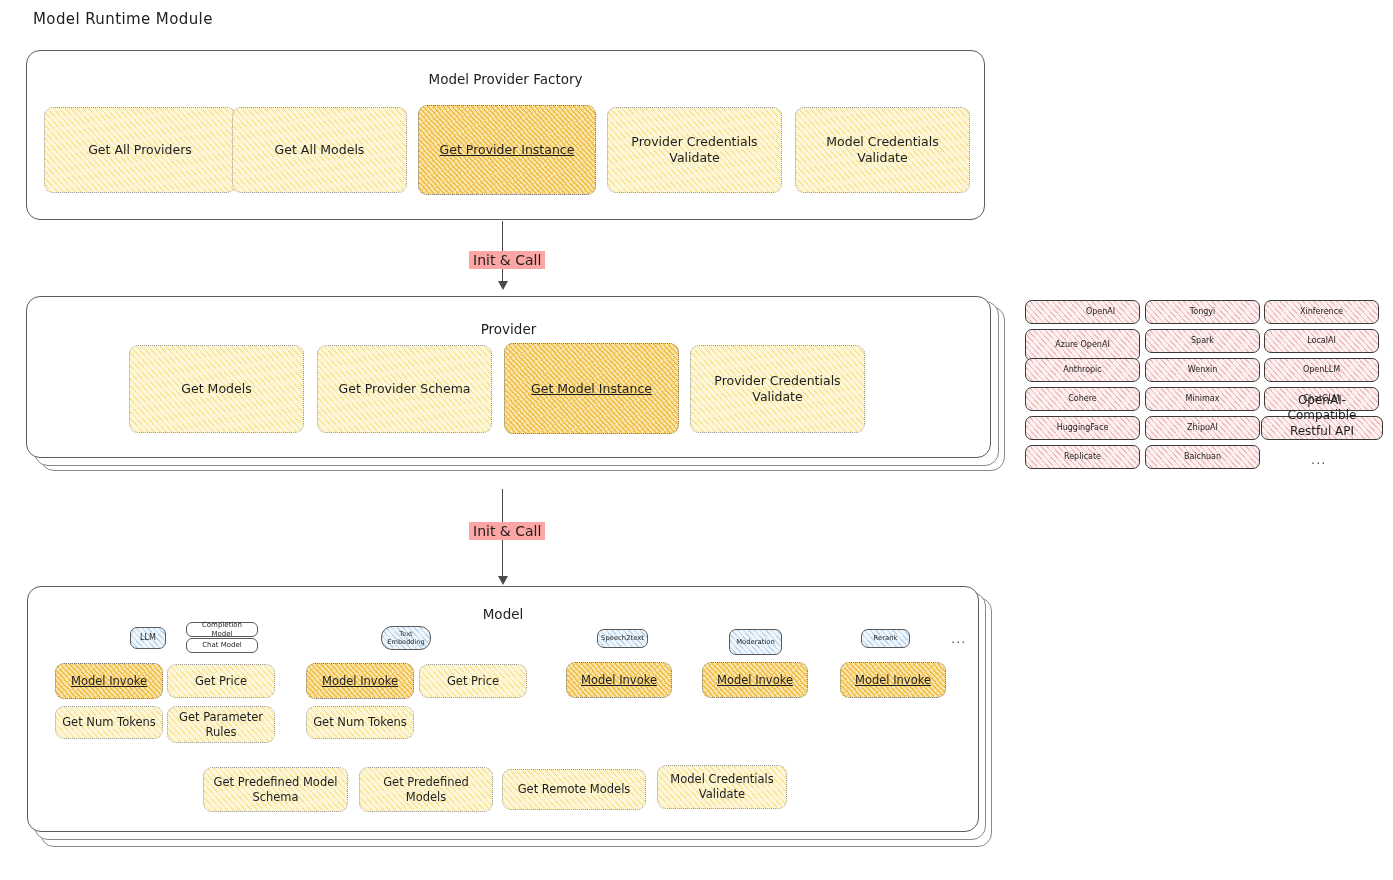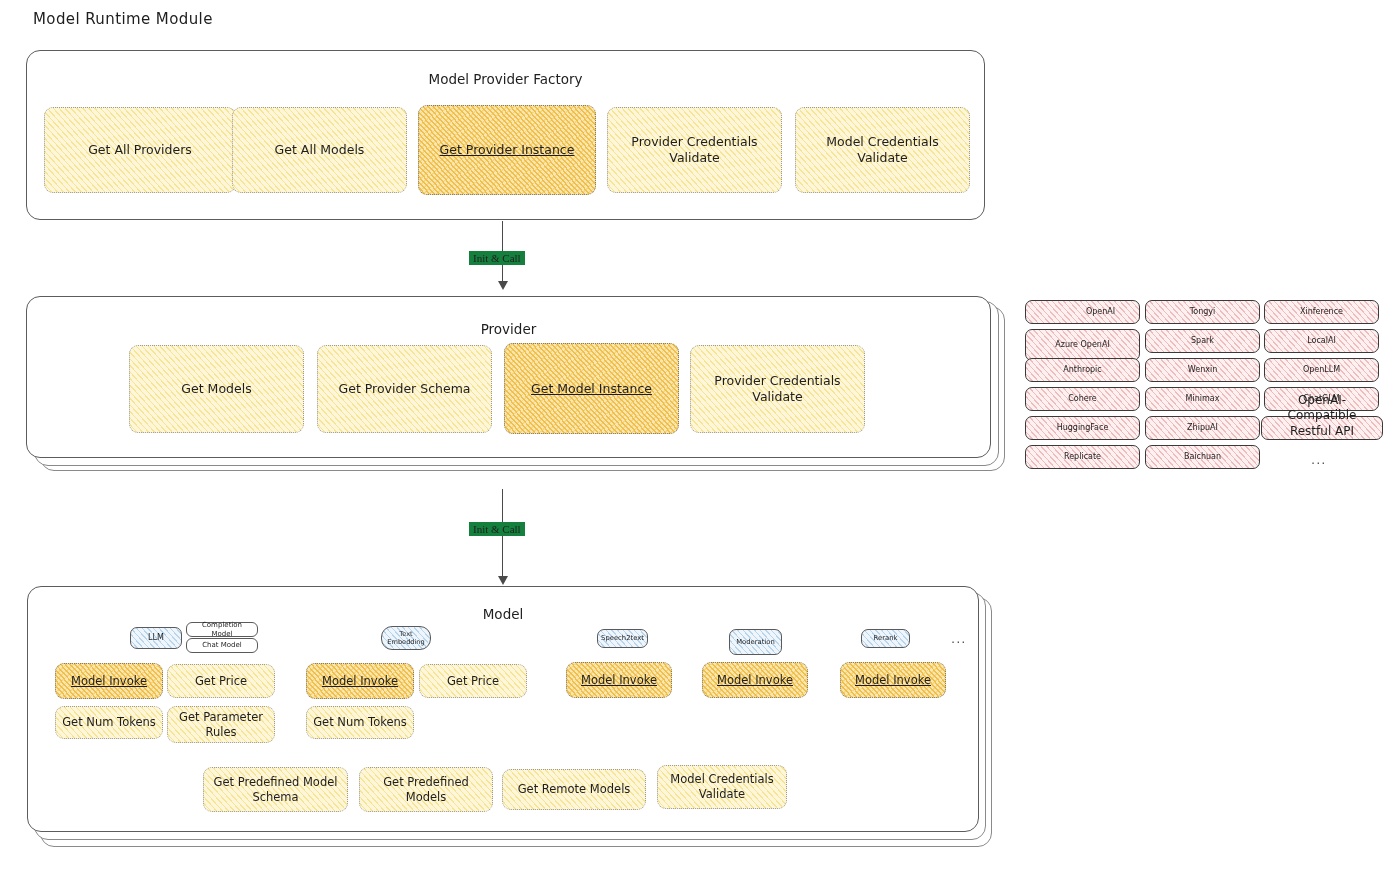--- a/index.html
+++ b/index.html
@@ -86,22 +86,22 @@
   
   .fill-white{
     border:1.15px solid #5a5a5a;background:#ffffff;border-radius:6px;
   }
 
   
   .arrow-line{position:absolute;width:1.3px;background:#4a4a4a;}
   .arrow-head{position:absolute;width:0;height:0;
     border-left:5px solid transparent;border-right:5px solid transparent;
     border-top:9px solid #4a4a4a;}
-  .arrow-label{position:absolute;font-size:11px;color:#1e1e1e;background:#15803d;
-    padding:1px 4px;white-space:nowrap;font-family:Liberation Serif, serif;}
+  .arrow-label{position:absolute;font-size:14px;color:#1e1e1e;background:#fca5a5;
+    padding:1px 4px;white-space:nowrap;}
 
   .ellipsis{position:absolute;font-size:13px;color:#555;letter-spacing:1px;}
 </style>
 </head>
 <body>
 
 <div class="canvas">
 
   <div id="page-title">Model Runtime Module</div>
 
@@ -206,21 +206,21 @@
   <div class="arrow-line" style="left:502px;top:489px;height:90px;"></div>
   <div class="arrow-head" style="left:498px;top:576px;"></div>
   <div class="arrow-label" style="left:469px;top:522px;">Init &amp; Call</div>
 
   <div class="stack-layer" style="left:40px;top:597px;width:952px;height:250px;"></div>
   <div class="stack-layer" style="left:34px;top:592px;width:952px;height:248px;"></div>
   <div class="container" style="left:27px;top:586px;width:952px;height:246px;">
     <div class="container-title" style="top:19px;">Model</div>
   </div>
 
-  <div class="node fill-blue" style="left:130px;top:627px;width:52px;height:22px;font-size:8px;">
+  <div class="node fill-blue" style="left:130px;top:627px;width:36px;height:22px;font-size:8px;">
     <span>LLM</span>
     </div>
   <div class="node fill-white" style="left:186px;top:622px;width:72px;height:15px;font-size:7px;">
     <span>Completion Model</span>
     </div>
   <div class="node fill-white" style="left:186px;top:638px;width:72px;height:15px;font-size:7px;">
     <span>Chat Model</span>
     </div>
 
   <div class="node fill-orange" style="left:55px;top:663px;width:108px;height:36px;font-size:11.5px;">

